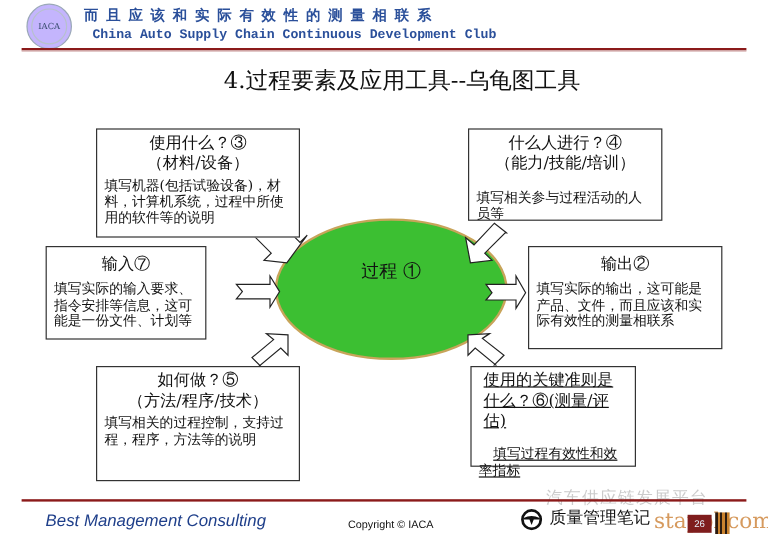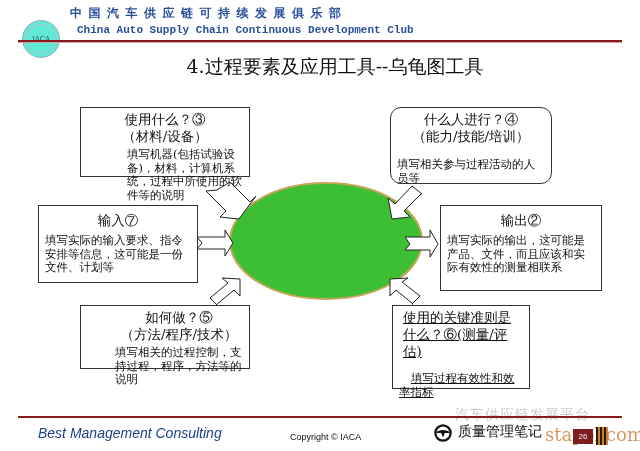--- a/index.html
+++ b/index.html
@@ -1,18 +1,18 @@
 <!DOCTYPE html>
 <html><head>
 <meta charset="utf-8">
 <style>
   html, body { margin: 0; padding: 0; background: #ffffff; }
   body { width: 640px; height: 451px; position: relative; overflow: hidden; font-family: "DejaVu Sans", sans-serif; }
   .abs { position: absolute; }
-  .logo { left: 22px; top: 20px; width: 36px; height: 36px; border-radius: 50%; border: 1px solid #9aa8b8; background: #5eead4; display: flex; align-items: center; justify-content: center; }
+  .logo { left: 22px; top: 3px; width: 36px; height: 36px; border-radius: 50%; border: 1px solid #9aa8b8; background: #c4b5fd; display: flex; align-items: center; justify-content: center; }
   .logo-inner { width: 28px; height: 28px; border-radius: 50%; border: 1px solid #b7c1cd; display: flex; align-items: center; justify-content: center; font-family: "DejaVu Serif", serif; font-size: 7px; color: #3c4f72; letter-spacing: 0px; }
   .org-cn { left: 70px; top: 5px; font-size: 12px; font-weight: bold; color: #2a4f9a; letter-spacing: 6.5px; font-family: "DejaVu Sans", sans-serif; }
   .org-en { left: 77px; top: 24px; font-size: 11px; font-weight: bold; color: #2a4f9a; font-family: Liberation Mono, monospace; }
   .top-rule { left: 18px; top: 40px; width: 604px; height: 2px; background: #8b1a1a; }
   .top-rule-shadow { left: 18px; top: 42px; width: 604px; height: 1px; background: #cfa4a4; }
   .page-title { left: 0; top: 54px; width: 640px; text-align: center; padding-left: 30px; box-sizing: border-box; font-size: 19px; color: #111; font-family: "DejaVu Serif", serif; }
   .box { position: absolute; border: 1px solid #333; background: #fff; box-sizing: border-box; font-family: "DejaVu Serif", serif; color: #111; }
   .box .h { text-align: center; font-size: 13.5px; line-height: 17px; }
   .box .b { font-size: 11.5px; line-height: 13.5px; padding: 0 6px; }
   .footer-rule { left: 18px; top: 416px; width: 604px; height: 2px; background: #8b1a1a; }
@@ -24,21 +24,21 @@
   .watermark-url { left: 545px; top: 424px; font-size: 18px; color: rgba(200,120,40,0.75); font-family: "DejaVu Serif", serif; }
   .page-no { left: 573px; top: 429px; width: 20px; height: 15px; background: #7f1d1d; color: #e6eef8; font-size: 8px; text-align: center; line-height: 15px; font-family: "Liberation Sans", sans-serif; }
   .page-bars { left: 596px; top: 427px; width: 12px; height: 18px; background: repeating-linear-gradient(90deg, #2a1a10 0 2px, #c9822f 2px 4px); }
 </style>
 </head>
 <body>
 
 <div class="abs logo">
   <div class="logo-inner">IACA</div>
 </div>
-<div class="abs org-cn">中国汽车供应链可持续发展俱乐部</div>
+<div class="abs org-cn">而且应该和实际有效性的测量相联系</div>
 <div class="abs org-en">China Auto Supply Chain Continuous Development Club</div>
 <div class="abs top-rule"></div>
 <div class="abs top-rule-shadow"></div>
 
 <div class="abs page-title">4.过程要素及应用工具--乌龟图工具</div>
 
 <svg class="abs" style="left:0;top:0" width="640" height="451">
 
   <ellipse cx="326" cy="241" rx="96" ry="58" fill="#3cbf32" stroke="#c8a45a" stroke-width="2"></ellipse>
 
@@ -61,45 +61,46 @@
   <g fill="#fff" stroke="#222" stroke-width="1">
     <polygon points="218,306 210,298 228,283 222,278 240,279 240,296 234,290 216,305"></polygon>
   </g>
 
   <g fill="#fff" stroke="#222" stroke-width="1">
     <polygon points="412,304 420,296 402,282 408,278 390,279 390,296 396,290 413,304"></polygon>
   </g>
 </svg>
 
 <div class="abs" style="left:236px;top:216px;width:180px;text-align:center;font-family:'DejaVu Serif',serif;color:#111;">
+  <div style="font-size:15px;line-height:20px;">过程 ①</div>
 </div>
 
-<div class="box" style="left:80px;top:107px;width:170px;height:70px;">
+<div class="box" style="left:80px;top:107px;width:170px;height:91px;">
   <div class="h" style="margin-top:3px;">使用什么？③</div>
   <div class="h">（材料/设备）</div>
-  <div class="b" style="margin-top:3px;margin-left:40px;">填写机器(包括试验设备)，材料，计算机系统，过程中所使用的软件等的说明</div>
+  <div class="b" style="margin-top:3px;">填写机器(包括试验设备)，材料，计算机系统，过程中所使用的软件等的说明</div>
 </div>
 
-<div class="box" style="left:390px;top:107px;width:162px;height:77px;border-radius:11px;">
+<div class="box" style="left:390px;top:107px;width:162px;height:77px;">
   <div class="h" style="margin-top:3px;">什么人进行？④</div>
   <div class="h">（能力/技能/培训）</div>
   <div class="b" style="margin-top:13px;">填写相关参与过程活动的人员等</div>
 </div>
 
-<div class="box" style="left:38px;top:205px;width:160px;height:78px;">
+<div class="box" style="left:38px;top:205px;width:134px;height:78px;">
   <div class="h" style="margin-top:6px;">输入⑦</div>
   <div class="b" style="margin-top:5px;">填写实际的输入要求、指令安排等信息，这可能是一份文件、计划等</div>
 </div>
 
 <div class="box" style="left:440px;top:205px;width:162px;height:86px;">
   <div class="h" style="margin-top:6px;">输出②</div>
   <div class="b" style="margin-top:5px;">填写实际的输出，这可能是产品、文件，而且应该和实际有效性的测量相联系</div>
 </div>
 
-<div class="box" style="left:80px;top:305px;width:170px;height:64px;padding-left:28px;">
+<div class="box" style="left:80px;top:305px;width:170px;height:96px;">
   <div class="h" style="margin-top:3px;">如何做？⑤</div>
   <div class="h">（方法/程序/技术）</div>
   <div class="b" style="margin-top:3px;">填写相关的过程控制，支持过程，程序，方法等的说明</div>
 </div>
 
 <div class="box" style="left:392px;top:305px;width:138px;height:84px;text-decoration:underline;">
   <div class="h" style="margin-top:3px;padding:0 10px;text-align:left;">使用的关键准则是什么？⑥(测量/评估)</div>
   <div class="b" style="margin-top:12px;text-indent:12px;">填写过程有效性和效率指标</div>
 </div>
 

